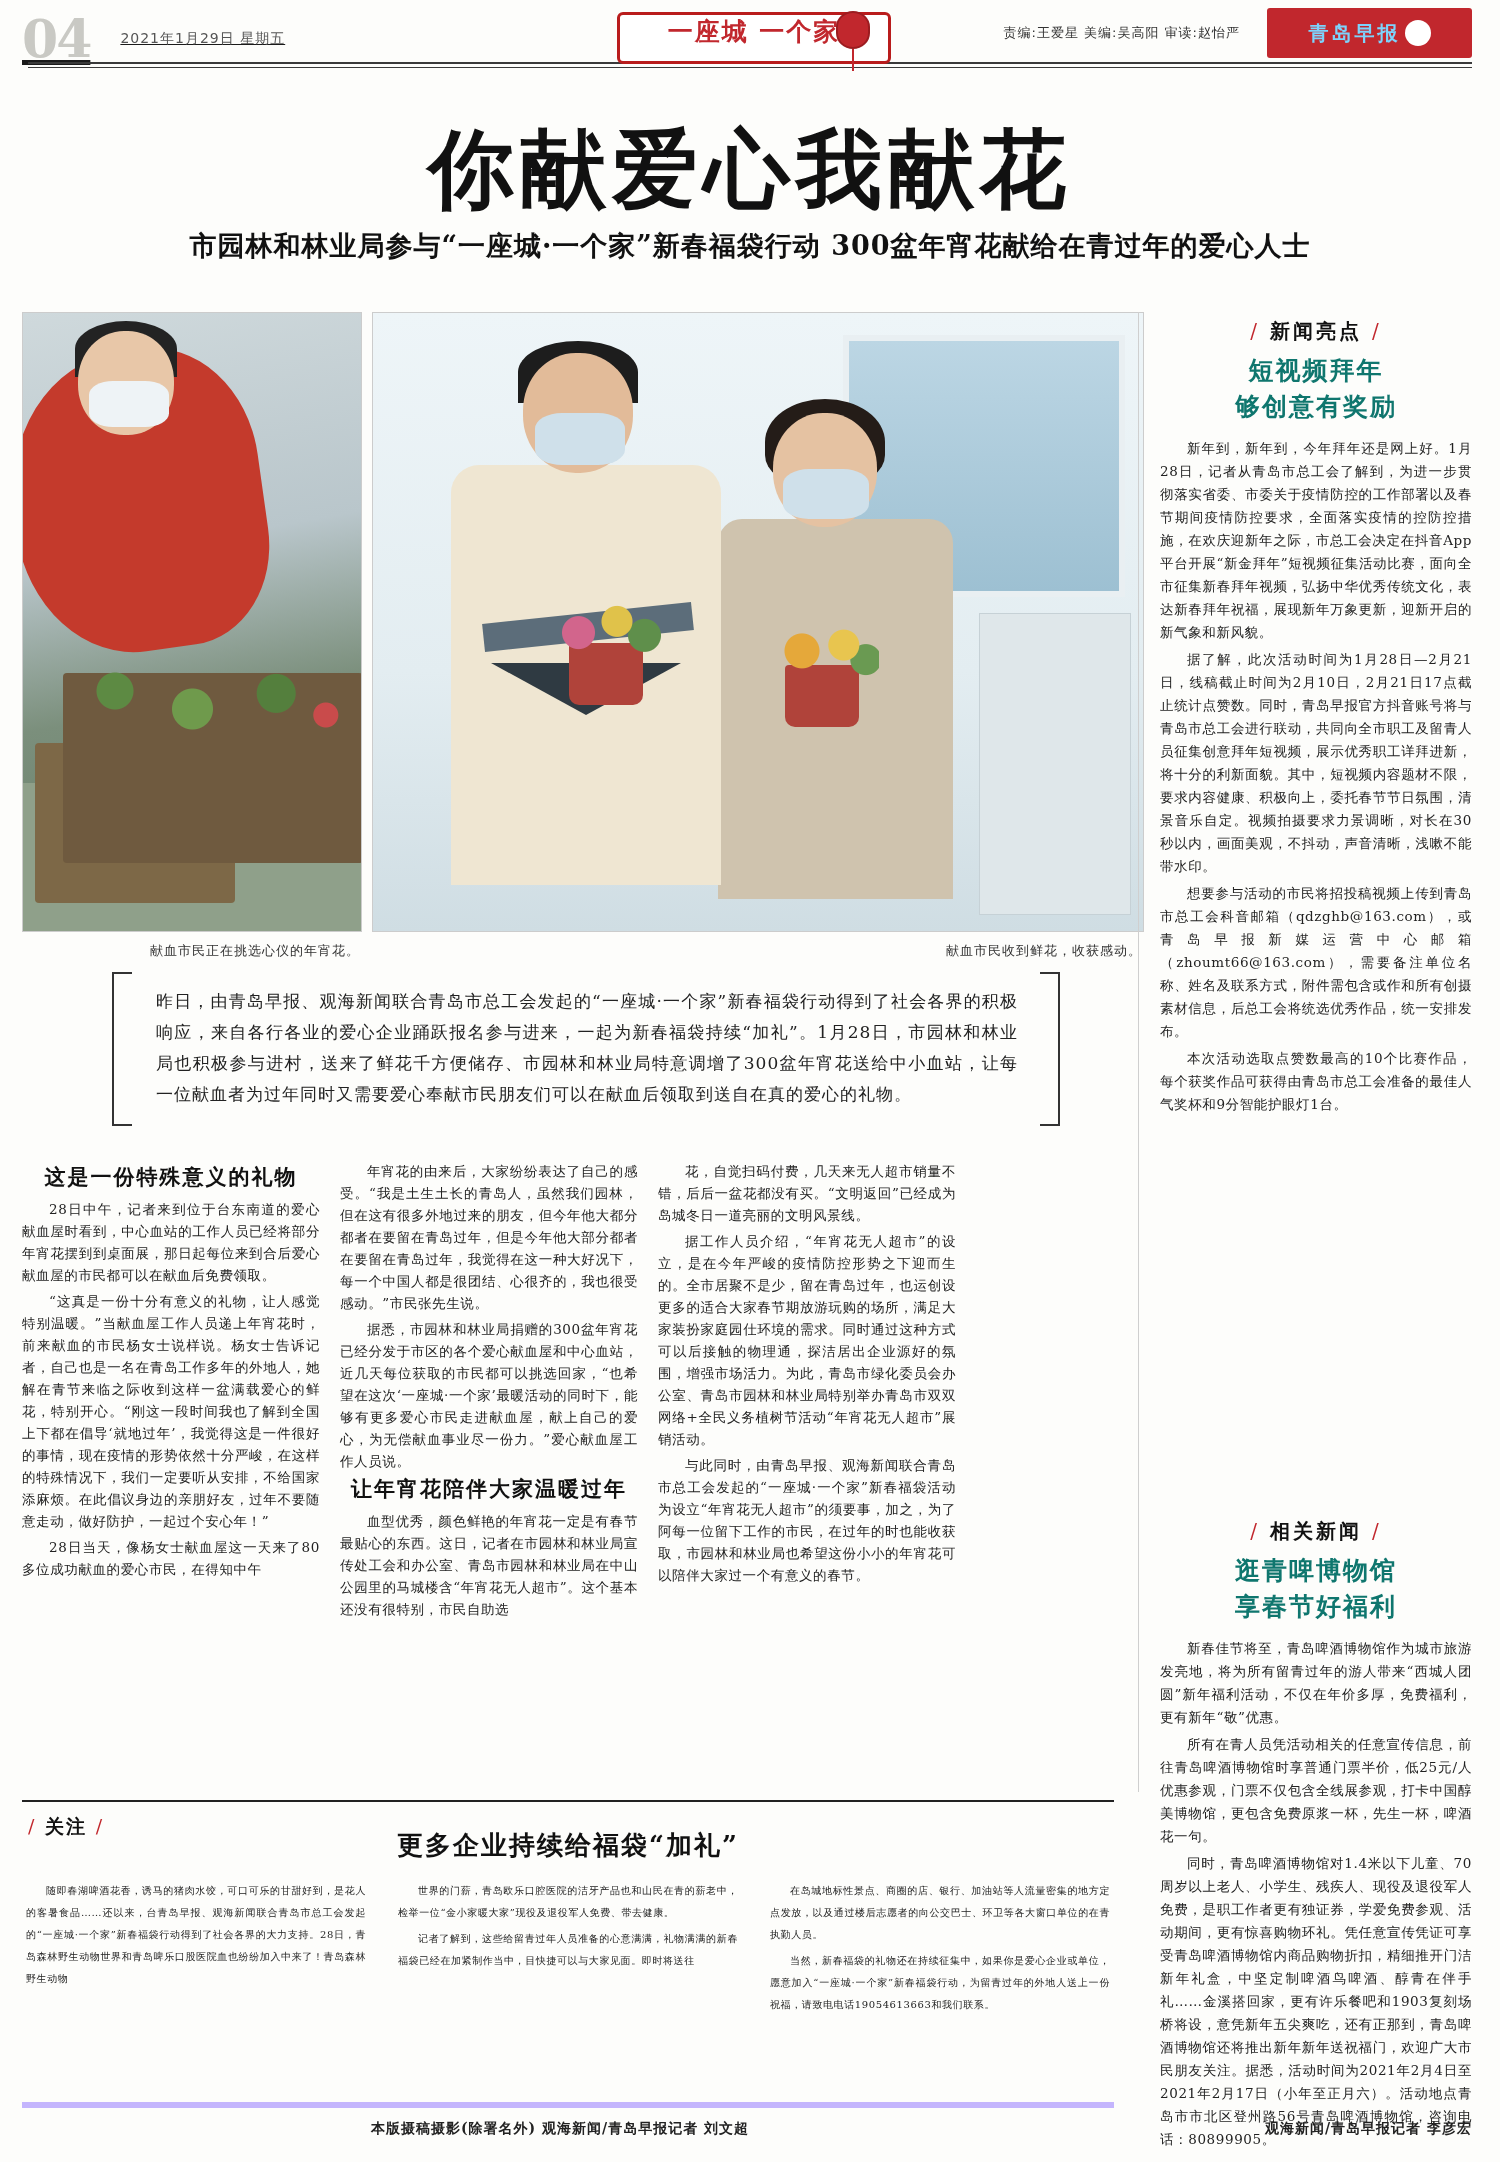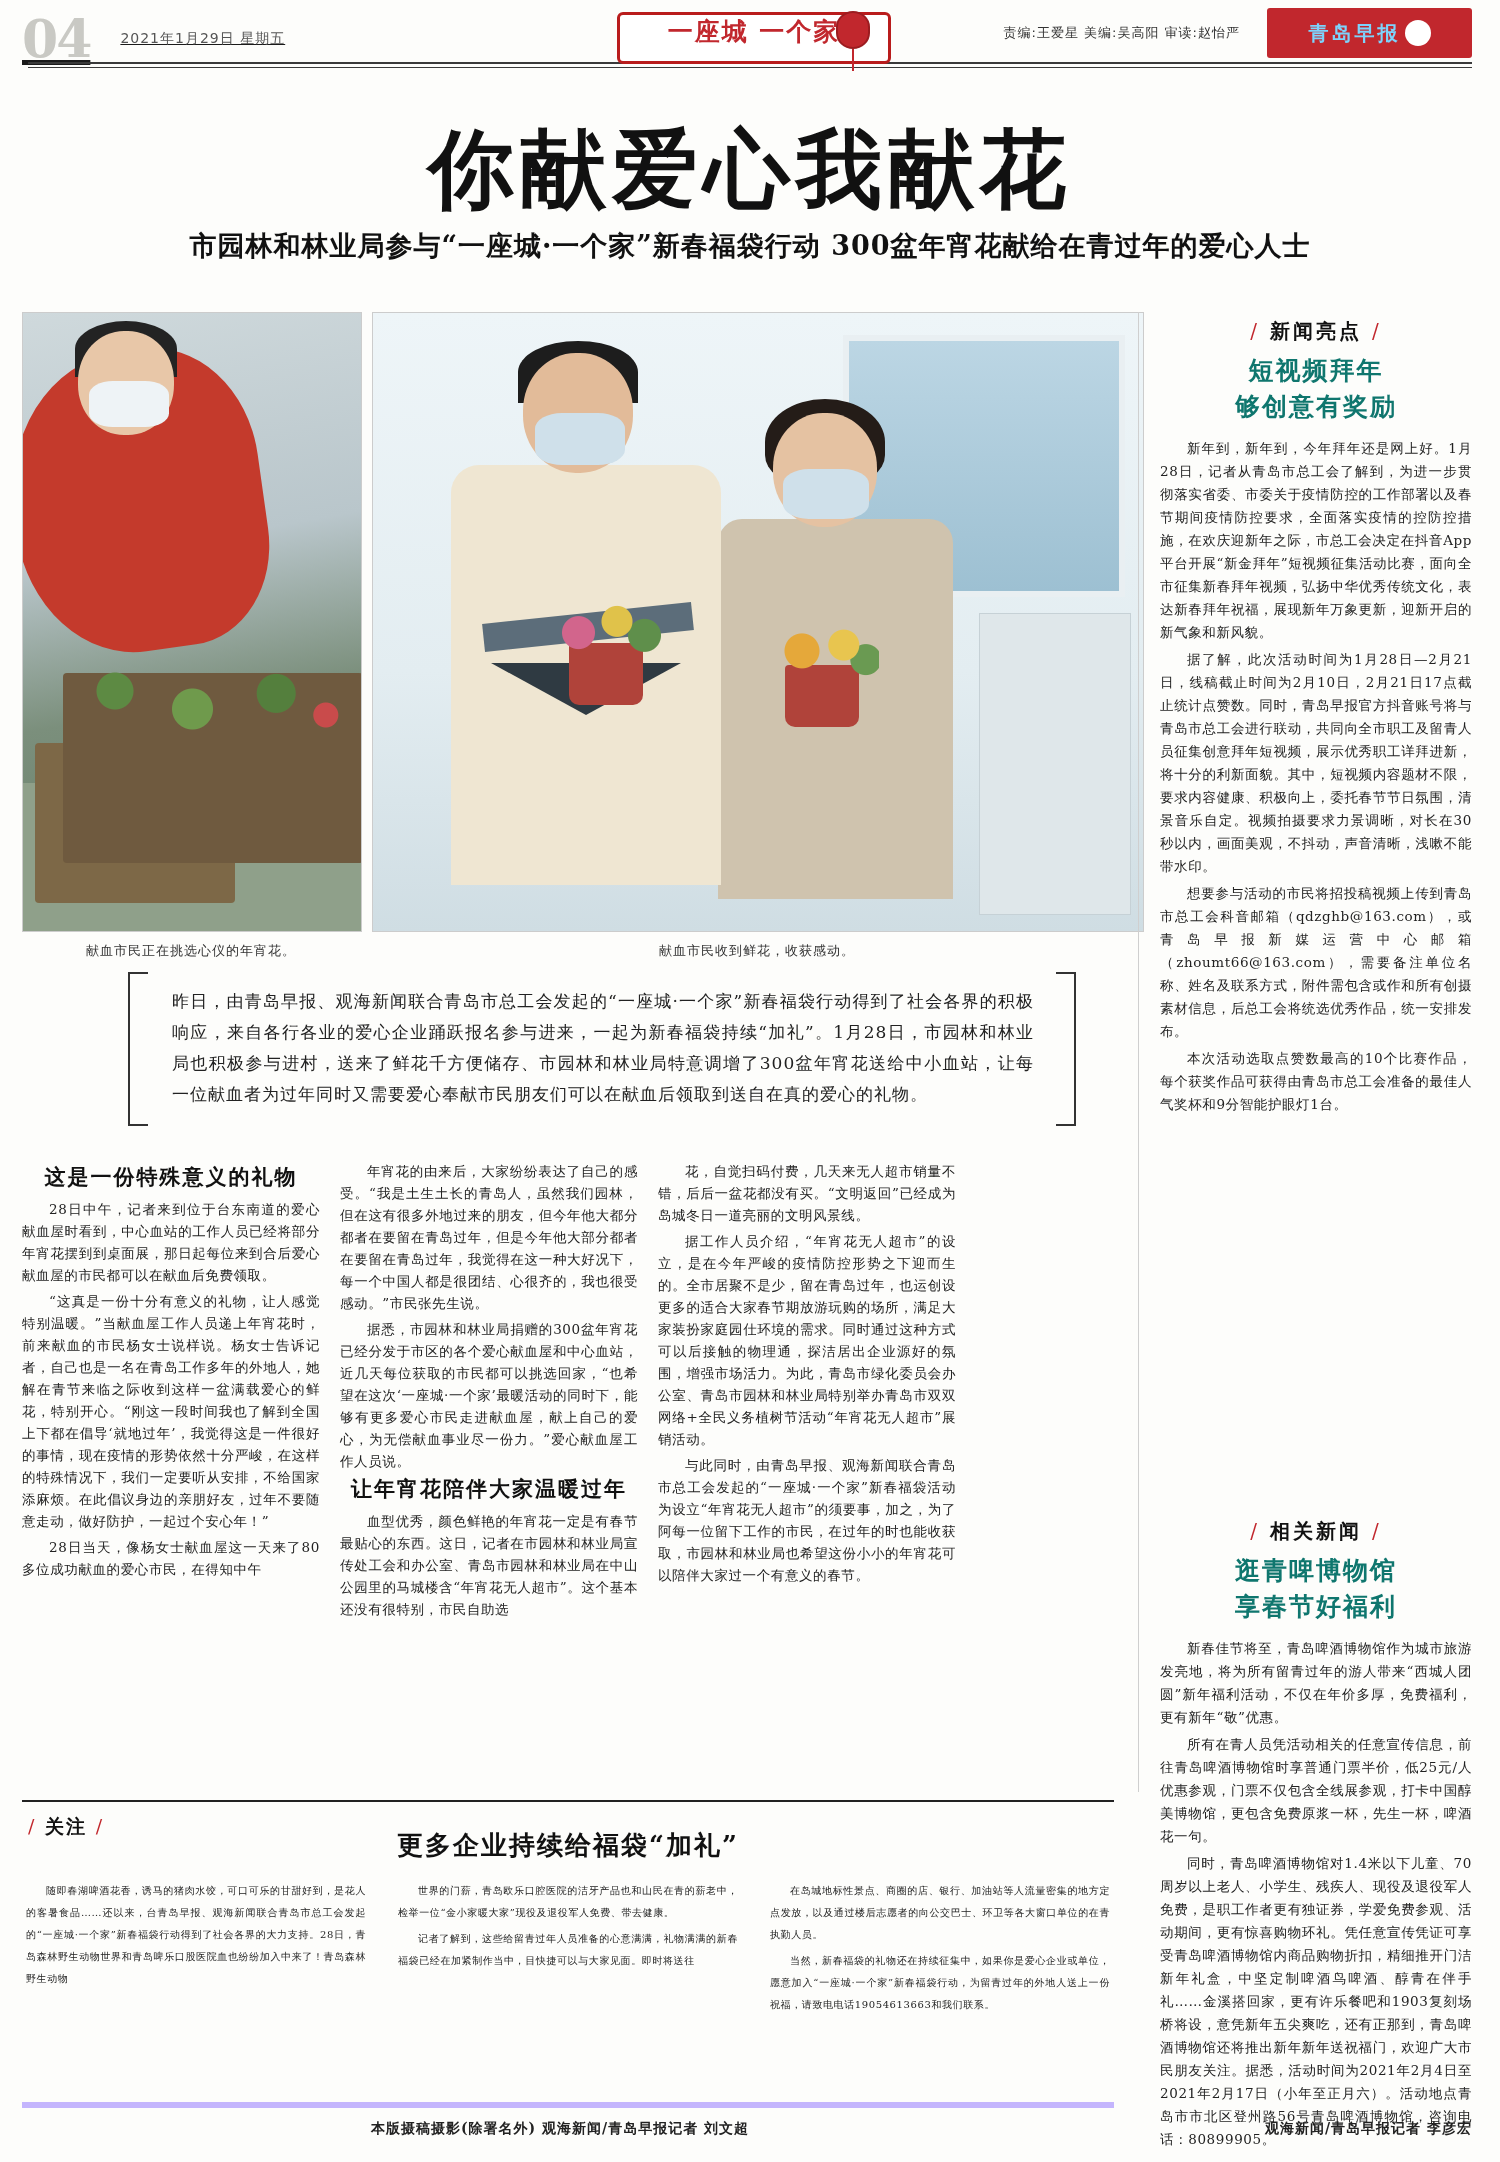--- a/index.html
+++ b/index.html
@@ -159,21 +159,21 @@
   .photo-right {
     left: 372px; top: 312px;
     width: 770px; height: 618px;
     background: linear-gradient(160deg,#e5eef2 0%, #dbe7ec 45%, #c7d6dd 100%);
   }
   .cap {
     position: absolute;
     font-size: 13px;
     color: #333;
     letter-spacing: 1px;
-    text-align: center;
+    text-align: right;
   }
   .cap-left { left: 22px; top: 942px; width: 338px; }
   .cap-right { left: 372px; top: 942px; width: 770px; }
   
   .ph { position: absolute; }
   .redcoat {
     left: -10px; top: 38px; width: 250px; height: 300px;
     background: #c43a2c; border-radius: 50% 40% 35% 45%;
     transform: rotate(-8deg);
   }
@@ -278,21 +278,21 @@
   .bloom2 {
     left: 396px; top: 306px; width: 110px; height: 58px;
     background: radial-gradient(circle at 30% 55%, #e5a83a 0 17px, transparent 18px),
                 radial-gradient(circle at 68% 45%, #e8c54f 0 15px, transparent 16px),
                 radial-gradient(circle at 88% 70%, #6a9a52 0 15px, transparent 16px);
   }
   
   .leadbox {
     position: absolute;
     left: 112px; top: 972px;
-    width: 948px; height: 150px; margin-left: 16px;
+    width: 948px; height: 150px;
   }
   .leadbox .bracket-l, .leadbox .bracket-r {
     position: absolute; top: 0; width: 18px; height: 150px;
     border-top: 2px solid #333; border-bottom: 2px solid #333;
   }
   .leadbox .bracket-l { left: 0; border-left: 2px solid #333; }
   .leadbox .bracket-r { right: 0; border-right: 2px solid #333; }
   .leadbox .lead-text {
     position: absolute;
     left: 44px; top: 14px;

